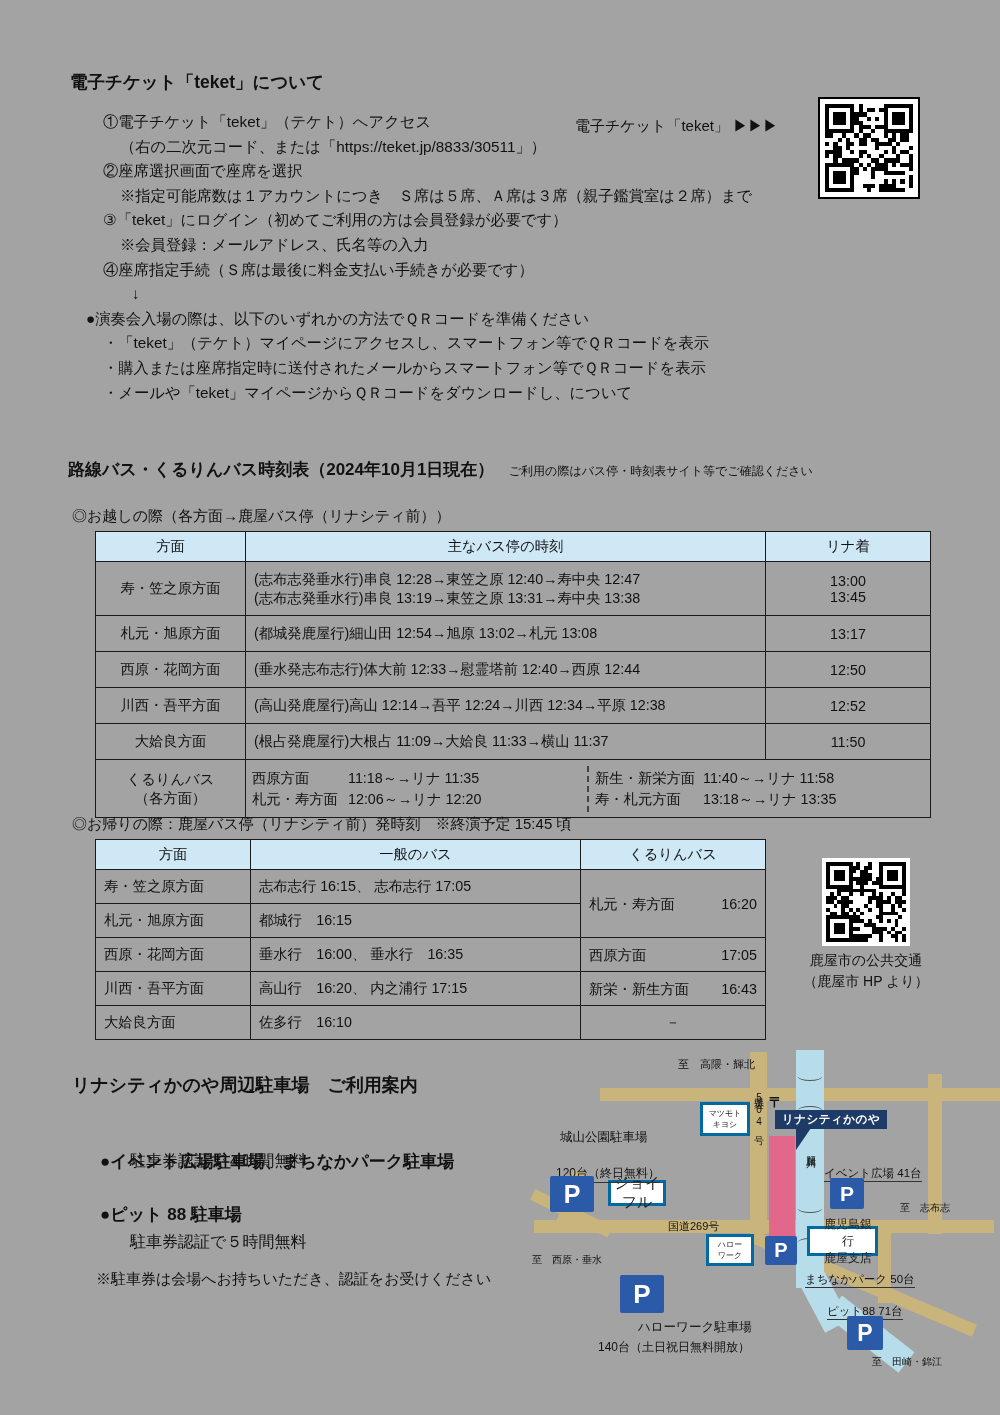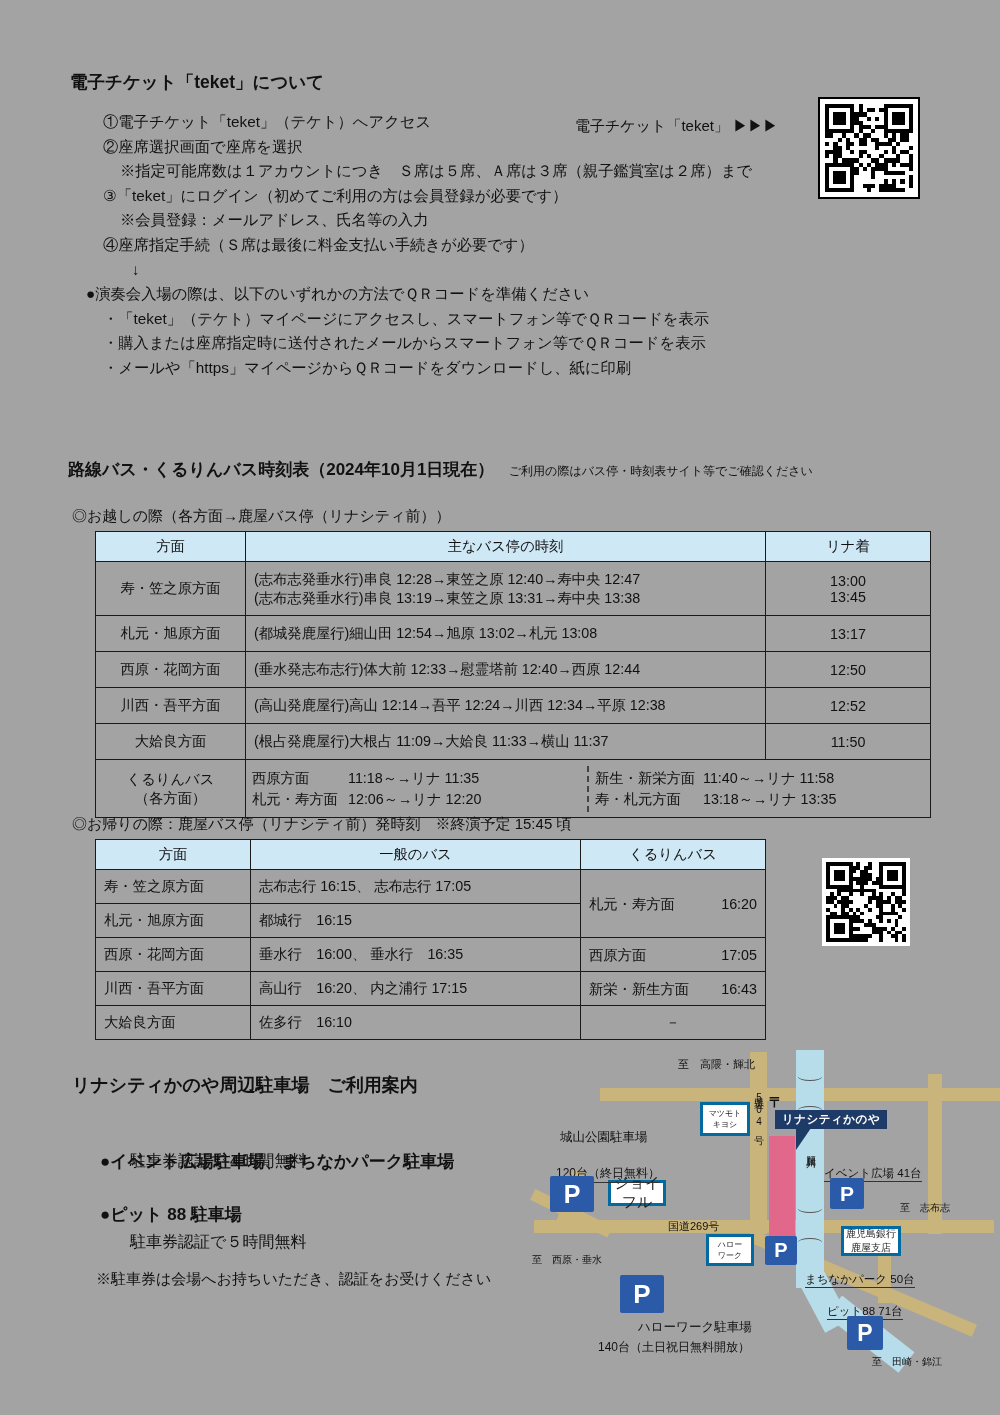--- a/index.html
+++ b/index.html
@@ -508,30 +508,31 @@
         <div class="d"></div>
         <div class="d"></div>
         <div class="d"></div>
         <div></div>
         <div></div>
       </div>
   </div>
 
   <div class="abs teket-lines" style="left:86px;top:110px;">
     <div class="in2">①電子チケット「teket」（テケト）へアクセス</div>
+    <div class="in3">（右の二次元コード、または「https://teket.jp/8833/30511」）</div>
     <div class="in2">②座席選択画面で座席を選択</div>
     <div class="in3">※指定可能席数は１アカウントにつき　Ｓ席は５席、Ａ席は３席（親子鑑賞室は２席）まで</div>
     <div class="in2">③「teket」にログイン（初めてご利用の方は会員登録が必要です）</div>
     <div class="in3">※会員登録：メールアドレス、氏名等の入力</div>
     <div class="in2">④座席指定手続（Ｓ席は最後に料金支払い手続きが必要です）</div>
     <div class="in4">↓</div>
     <div class="in1">●演奏会入場の際は、以下のいずれかの方法でＱＲコードを準備ください</div>
     <div class="in2">・「teket」（テケト）マイページにアクセスし、スマートフォン等でＱＲコードを表示</div>
     <div class="in2">・購入または座席指定時に送付されたメールからスマートフォン等でＱＲコードを表示</div>
-    <div class="in2">・メールや「https」マイページからＱＲコードをダウンロードし、紙に印刷</div>
+    <div class="in2">・メールや「teket」マイページからＱＲコードをダウンロードし、について</div>
   </div>
 
   <div class="abs" style="left:68px;top:458px;">
     <span class="h2">路線バス・くるりんバス時刻表（2024年10月1日現在）</span>
     <span class="note">ご利用の際はバス停・時刻表サイト等でご確認ください</span>
   </div>
 
   <div class="abs cap" style="left:72px;top:507px;">◎お越しの際（各方面→鹿屋バス停（リナシティ前））</div>
 
   <table class="bus abs" style="left:95px;top:531px;width:835px;">
@@ -1106,20 +1107,24 @@
         <div></div>
         <div class="d"></div>
         <div></div>
         <div></div>
         <div></div>
         <div class="d"></div>
         <div></div>
         <div class="d"></div>
       </div>
   </div>
+  <div class="abs qr-cap" style="left:778px;top:950px;width:176px;">
+    <div>鹿屋市の公共交通</div>
+    <div>（鹿屋市 HP より）</div>
+  </div>
 
   <div class="abs h2p" style="left:72px;top:1073px;">リナシティかのや周辺駐車場　ご利用案内</div>
 
   <div class="abs p-head" style="left:100px;top:1150px;">●イベント広場駐車場、まちなかパーク駐車場</div>
   <div class="abs p-sub" style="left:130px;top:1151px;">駐車券認証で４時間無料</div>
 
   <div class="abs p-head" style="left:100px;top:1203px;">●ピット 88 駐車場</div>
   <div class="abs p-sub" style="left:130px;top:1232px;">駐車券認証で５時間無料</div>
 
   <div class="abs p-note" style="left:96px;top:1270px;">※駐車券は会場へお持ちいただき、認証をお受けください</div>
@@ -1147,21 +1152,21 @@
 
     <div class="abs bld" style="left:241px;top:86px;width:26px;height:112px;"></div>
     <div class="abs badge" style="left:247px;top:60px;">リナシティかのや</div>
     <div class="abs ptr" style="left:268px;top:78px;"></div>
 
     <div class="abs mbox pre" style="left:172px;top:52px;width:44px;height:28px;font-size:8px;">マツモト
 キヨシ</div>
     <div class="abs mbox" style="left:80px;top:130px;width:52px;height:20px;font-size:15px;">ジョイフル</div>
     <div class="abs mbox pre" style="left:178px;top:184px;width:42px;height:26px;font-size:8px;">ハロー
 ワーク</div>
-    <div class="abs mbox pre" style="left:313px;top:176px;width:54px;height:24px;font-size:10px;">鹿児島銀行
+    <div class="abs mbox pre" style="left:279px;top:176px;width:54px;height:24px;font-size:12px;padding-left:11px;">鹿児島銀行
 鹿屋支店</div>
 
     <div class="abs pic" style="left:22px;top:126px;width:44px;height:36px;font-size:25px;">
       <span>P</span>
       </div>
     <div class="abs pic" style="left:302px;top:128px;width:34px;height:31px;font-size:21px;">
       <span>P</span>
       </div>
     <div class="abs pic" style="left:237px;top:186px;width:32px;height:29px;font-size:20px;">
       <span>P</span>

